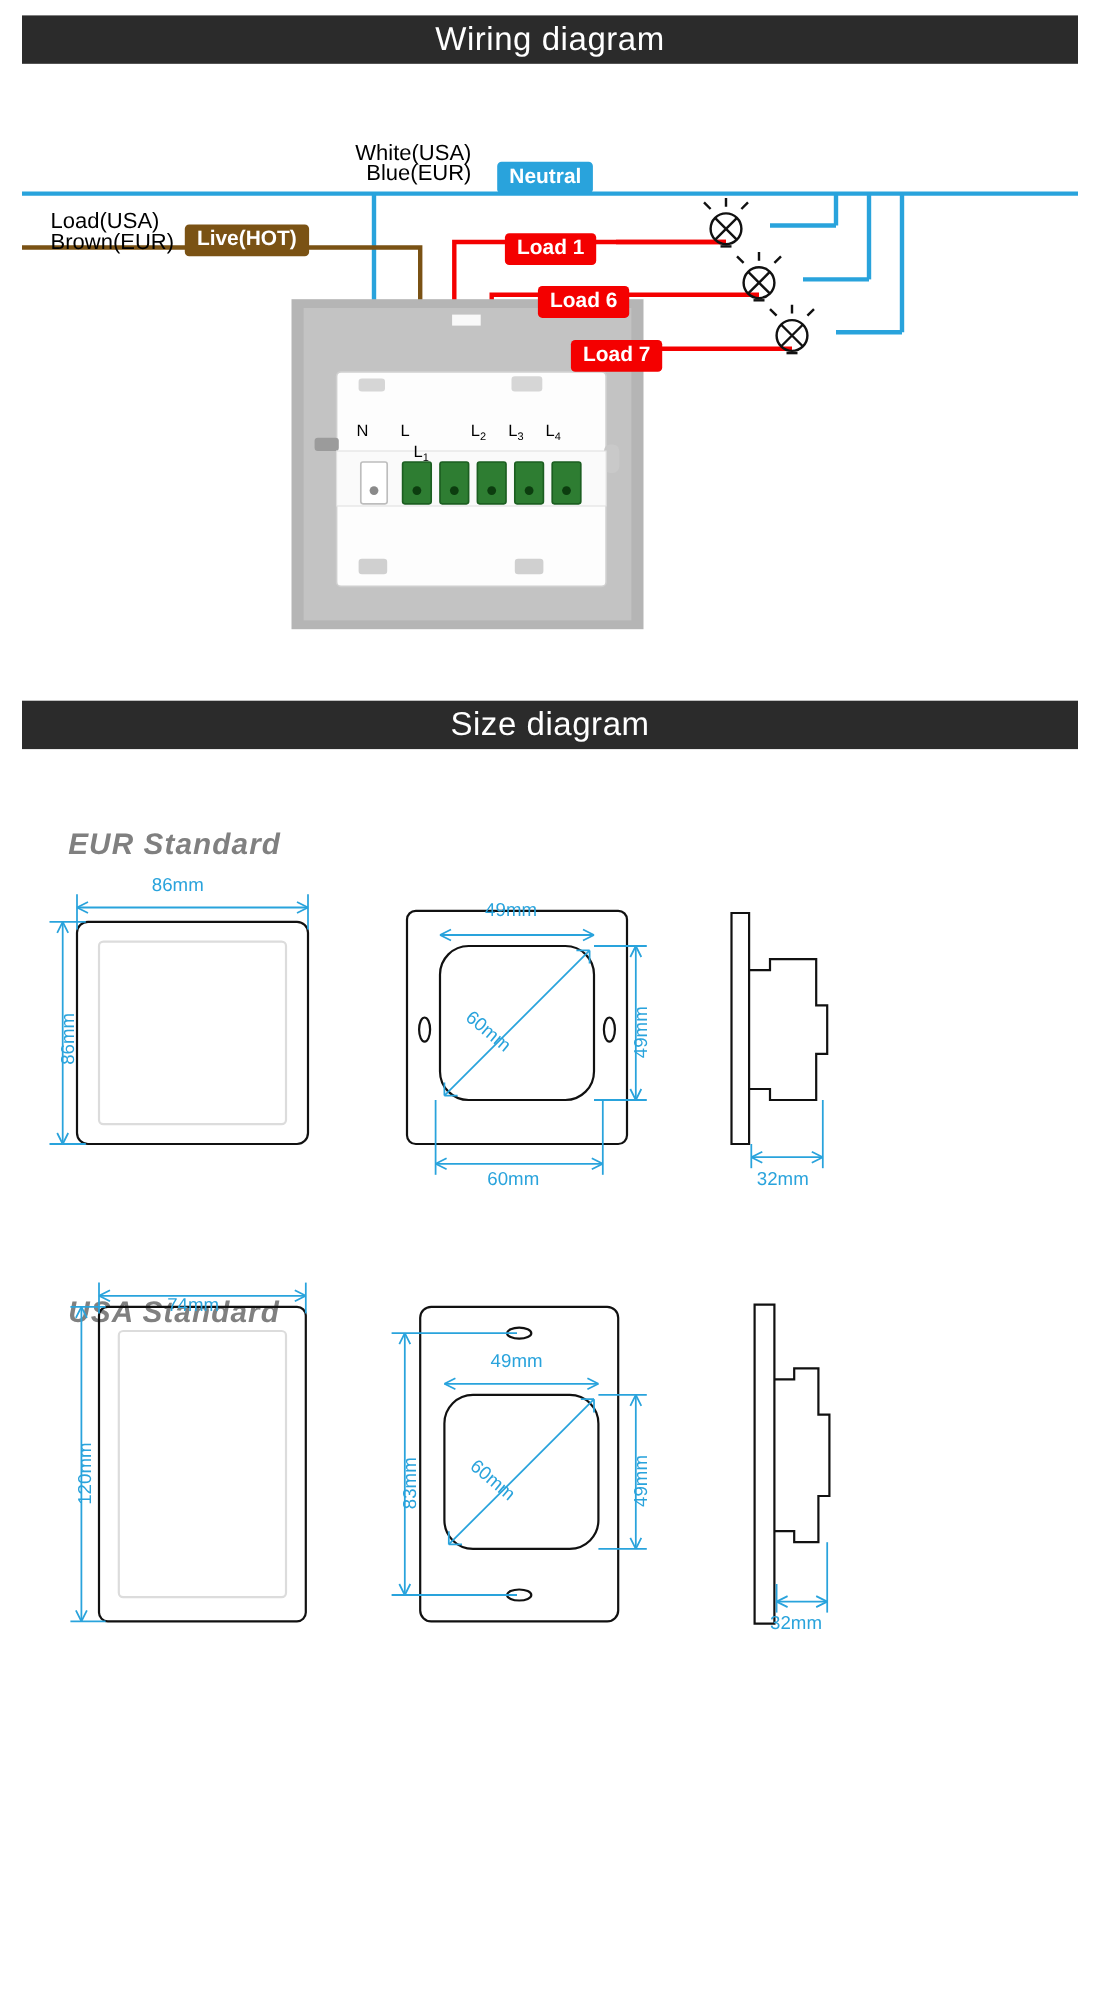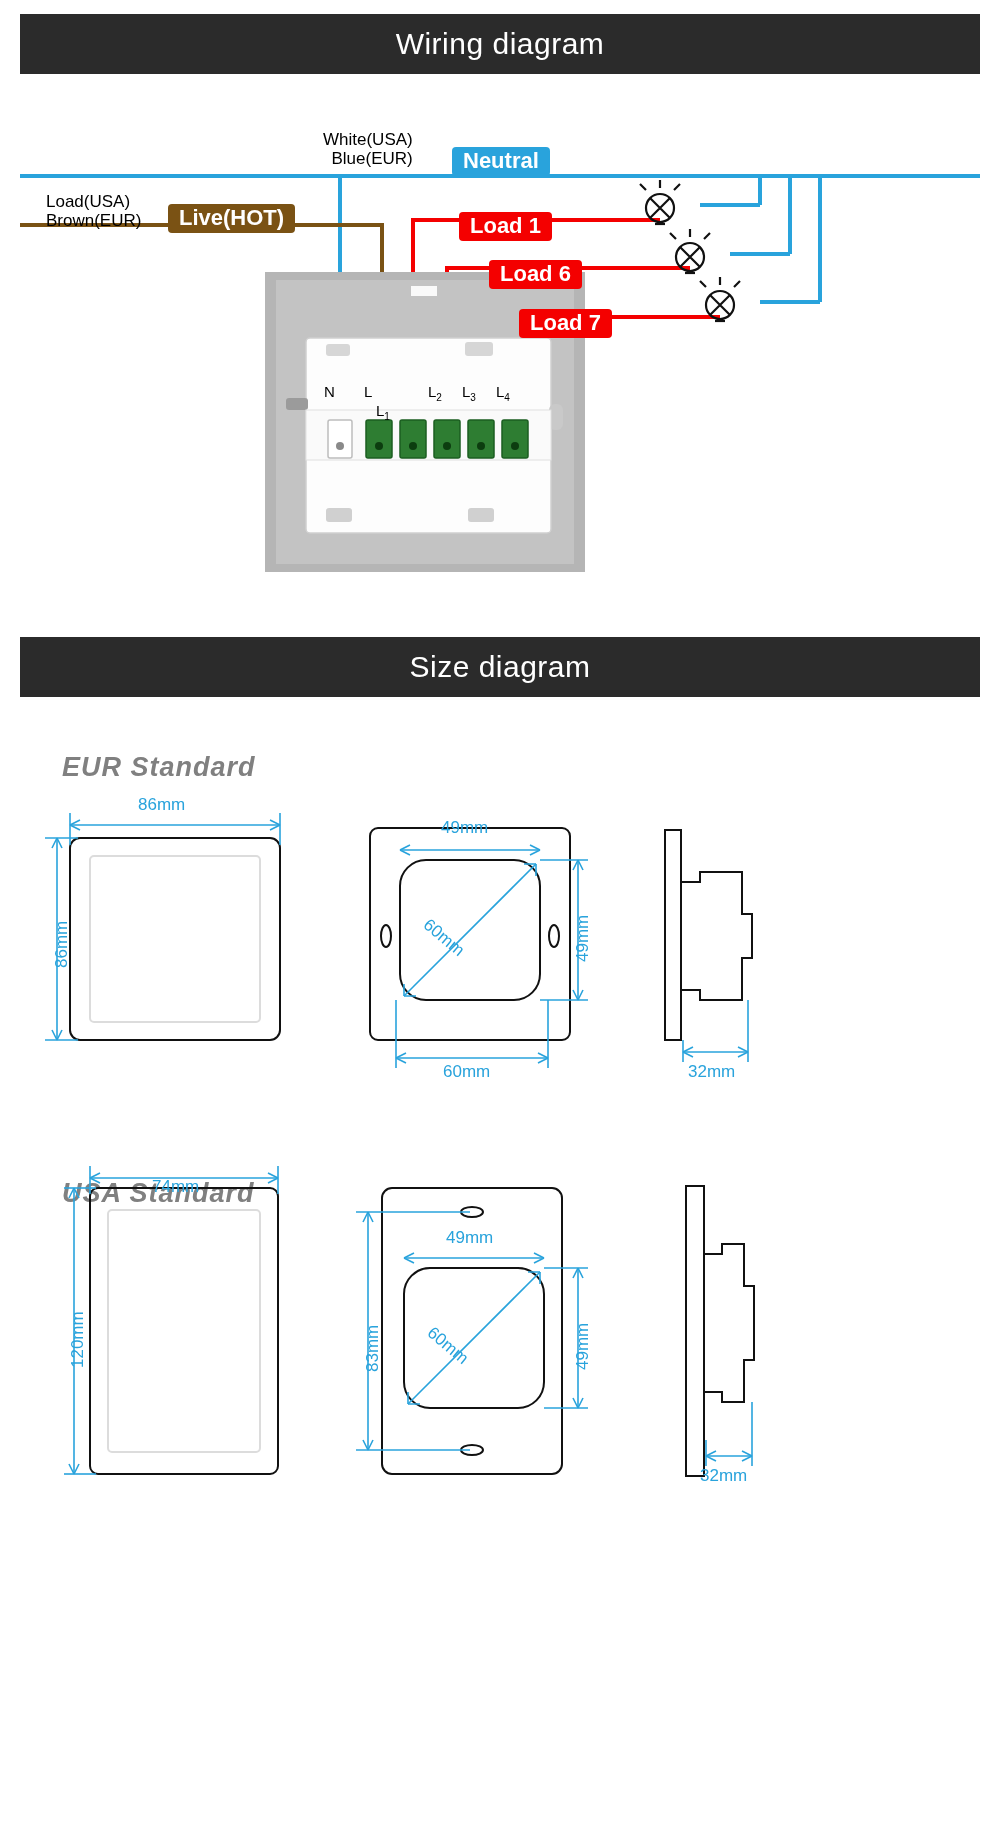--- a/index.html
+++ b/index.html
@@ -13,21 +13,21 @@
     position: relative;
     font-family: "Liberation Sans", sans-serif;
     overflow: hidden;
   }
 
   
   .section-bar {
     position: absolute;
     left: 20px;
     width: 960px;
-    height: 60px;
+    height: 44px;
     background: #2b2b2b;
     color: #ffffff;
     display: flex;
     align-items: center;
     justify-content: center;
     font-size: 30px;
     letter-spacing: 0.5px;
   }
   #wiring-bar { top: 14px; }
   #size-bar { top: 637px; }
@@ -37,29 +37,29 @@
     position: absolute;
     left: 0;
     top: 80px;
     width: 1000px;
     height: 540px;
   }
   #wiring-svg { position: absolute; left: 0; top: 0; }
 
   .lbl {
     position: absolute;
-    font-size: 17px;
+    font-size: 20px;
     color: #000;
     line-height: 19px;
     white-space: nowrap;
   }
   .tag {
     position: absolute;
     color: #ffffff;
-    font-size: 22px;
+    font-size: 19px;
     font-weight: bold;
     border-radius: 4px;
     padding: 4px 11px 5px 11px;
     white-space: nowrap;
     line-height: 20px;
   }
   .tag-neutral { background: #29a3dc; }
   .tag-live { background: #7a5214; }
   .tag-load { background: #f40000; }
 

